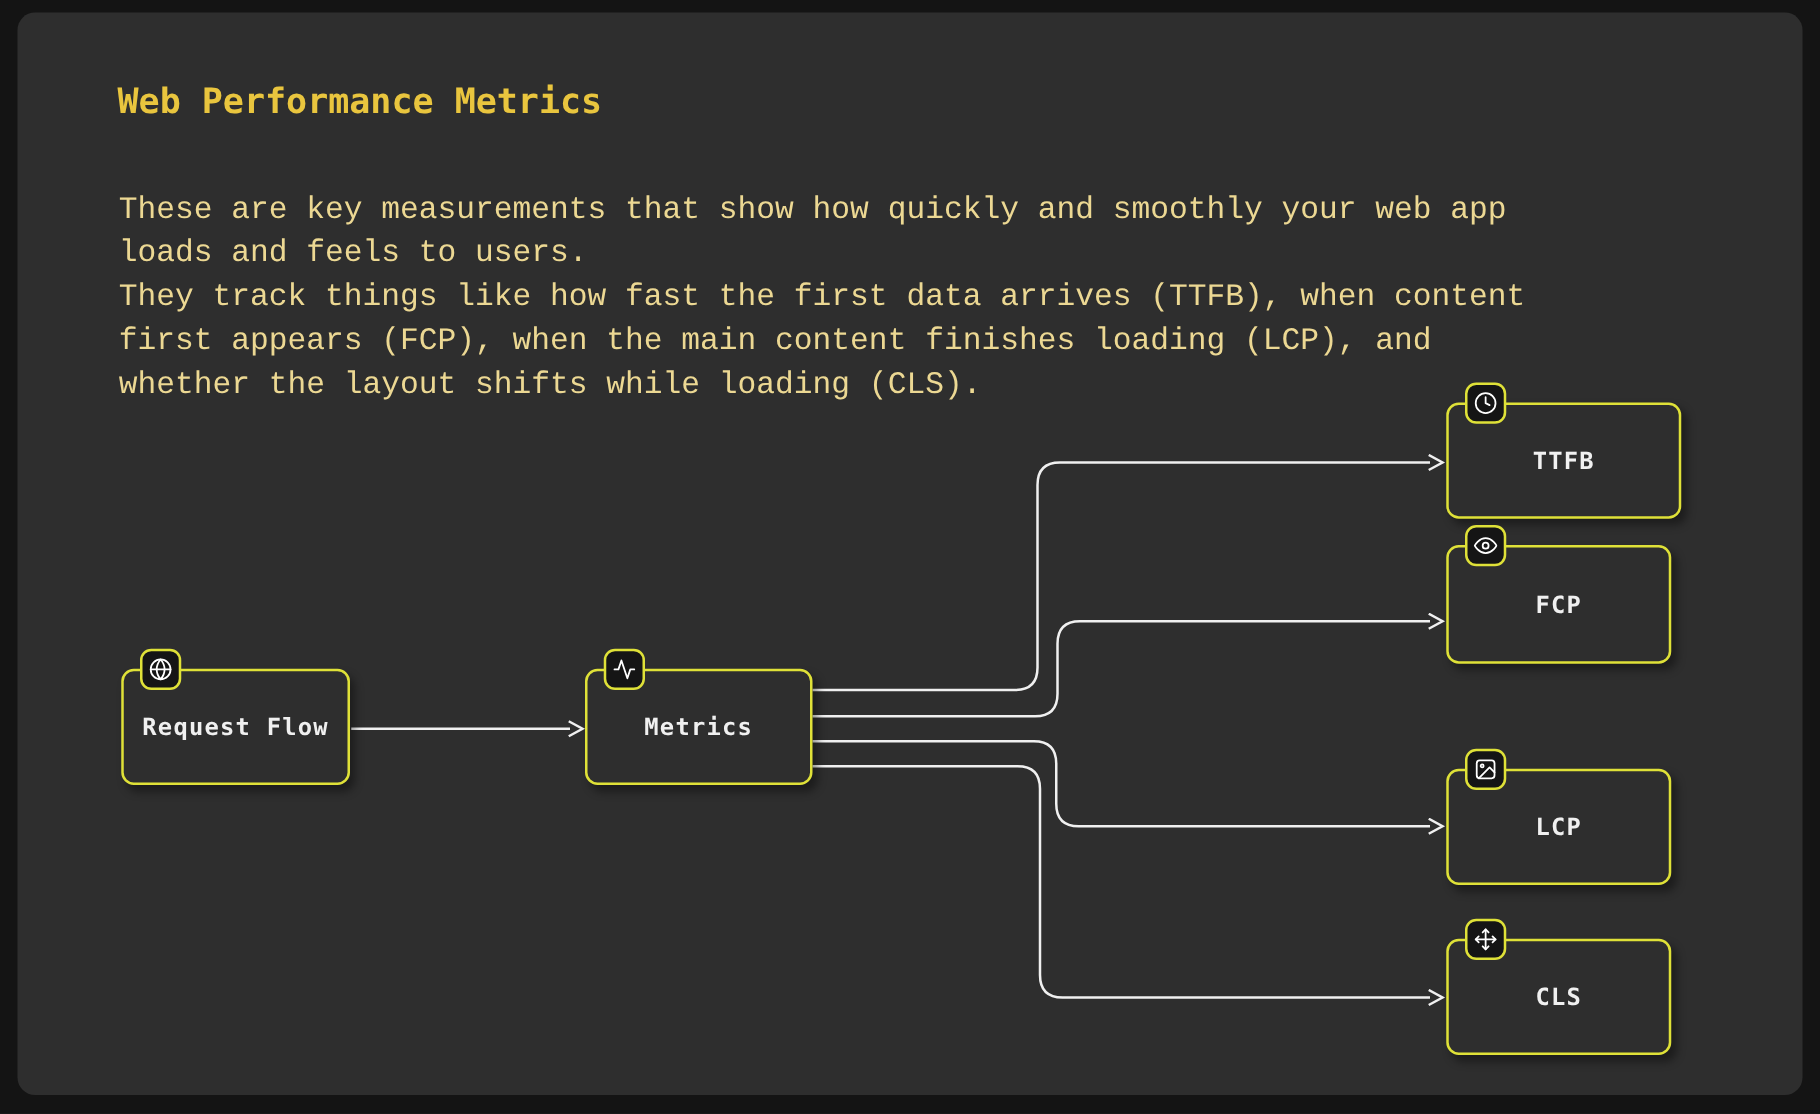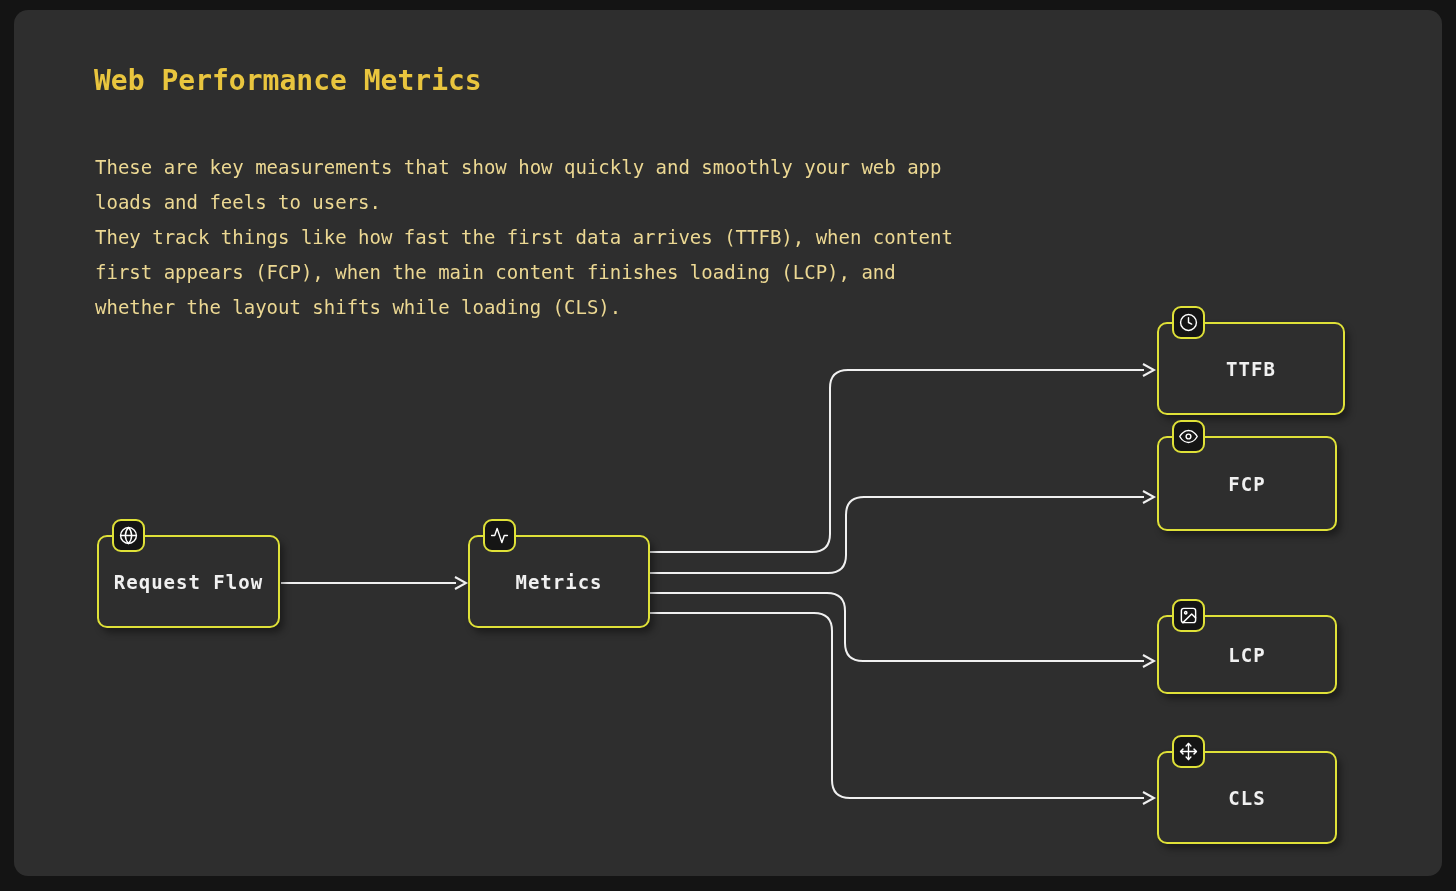--- a/index.html
+++ b/index.html
@@ -33,22 +33,23 @@
     font-size:28px;
     font-weight:bold;
     letter-spacing:0px;
     color:var(--title);
     white-space:nowrap;
   }
   .description{
     position:absolute;
     left:81px;top:140px;
     color:var(--body-text);
-    font-size:19px;
+    font-size:25px;
     line-height:35px;
+    font-family:Liberation Mono, monospace;
   }
   .description .line{white-space:nowrap;}
   svg.edges{
     position:absolute;left:0;top:0;width:1456px;height:891px;
     pointer-events:none;
   }
   .node{
     position:absolute;
     border:2px solid var(--node-border);
     border-radius:10px;
@@ -71,21 +72,21 @@
     border:2px solid var(--node-border);
     border-radius:9px;
     display:flex;align-items:center;justify-content:center;
   }
   .badge svg{stroke:#fff;fill:none;stroke-width:1.8;stroke-linecap:round;stroke-linejoin:round;}
   
   #node-request{left:97px;top:535px;width:183px;height:93px;}
   #node-metrics{left:468px;top:535px;width:182px;height:93px;}
   #node-ttfb{left:1157px;top:322px;width:188px;height:93px;}
   #node-fcp{left:1157px;top:436px;width:180px;height:95px;}
-  #node-lcp{left:1157px;top:615px;width:180px;height:79px;}
+  #node-lcp{left:1157px;top:615px;width:180px;height:93px;}
   #node-cls{left:1157px;top:751px;width:180px;height:93px;}
 </style>
 </head>
 <body>
 
 <div class="panel">
   <h1 class="title">Web Performance Metrics</h1>
   <div class="description">
     <div class="line">These are key measurements that show how quickly and smoothly your web app</div>
     <div class="line">loads and feels to users.</div>

